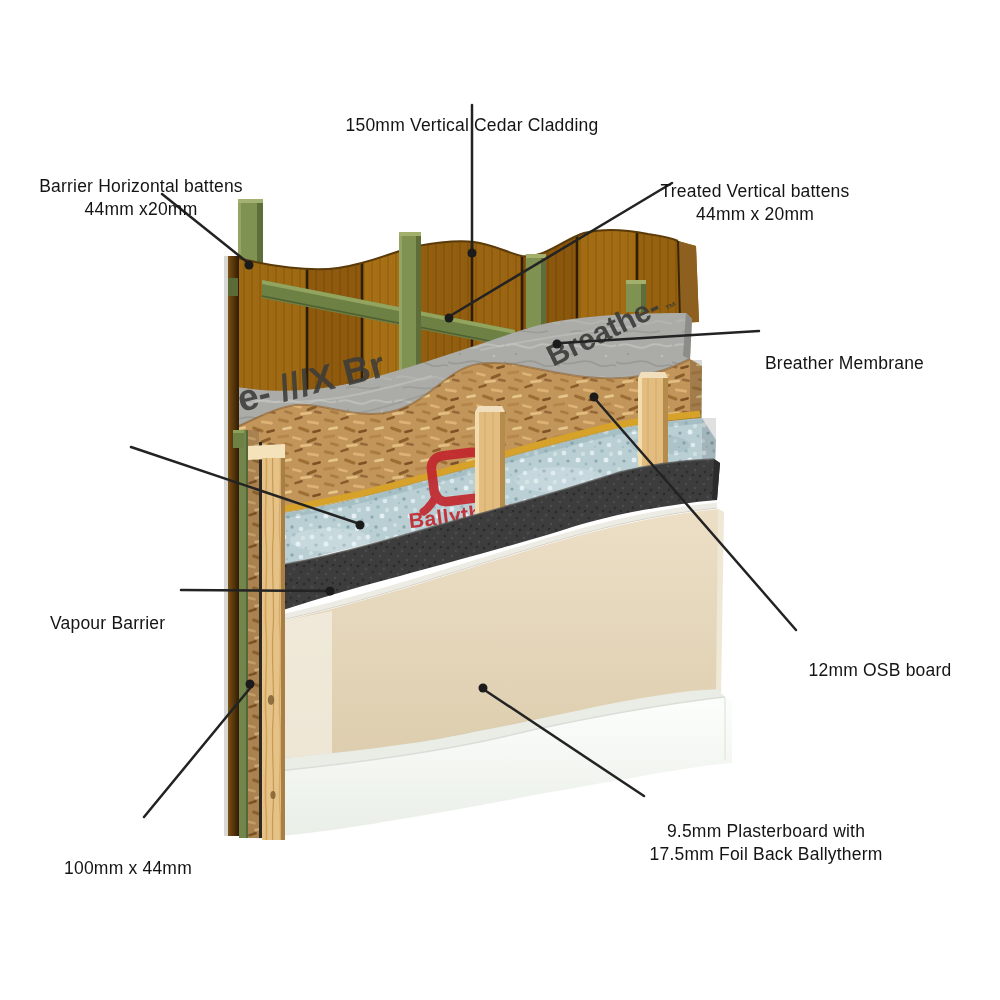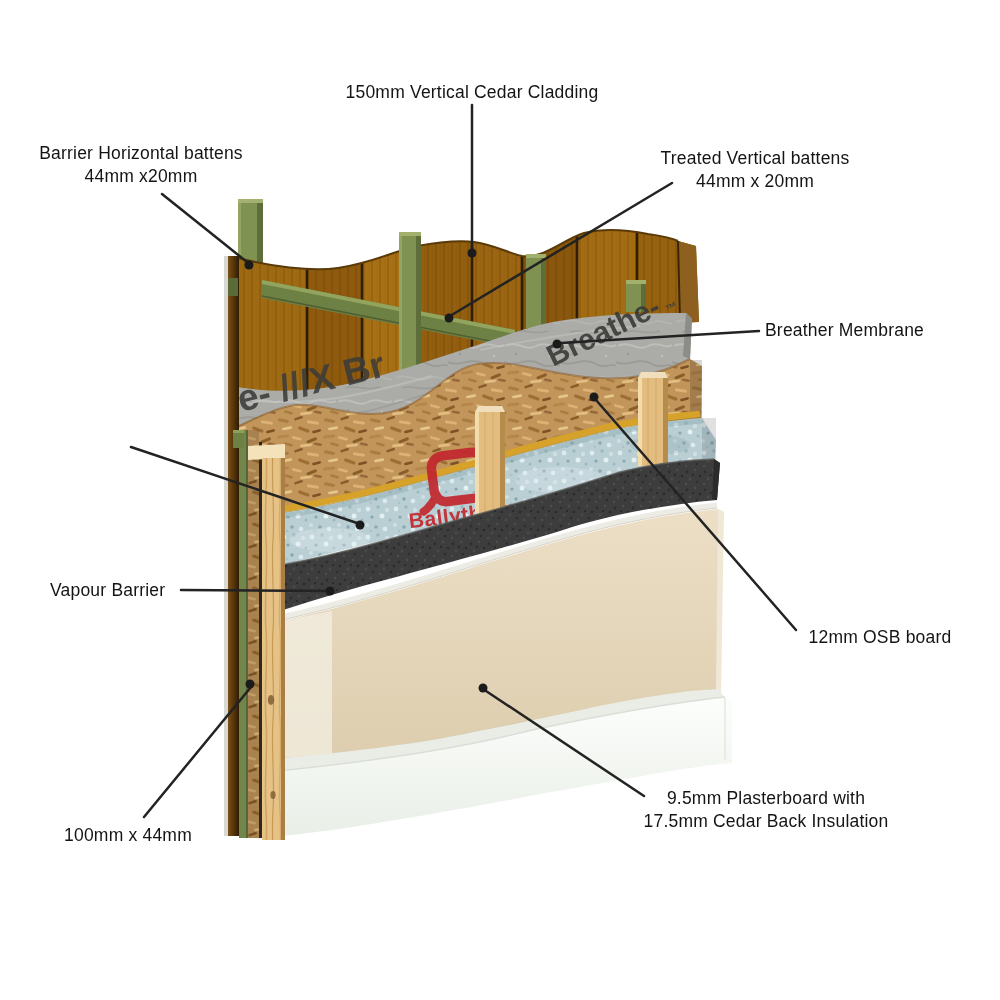--- a/index.html
+++ b/index.html
@@ -3,21 +3,21 @@
 <meta charset="utf-8">
 <style>
   html,body{margin:0;padding:0;background:#ffffff;}
   .stage{
     position:relative;width:1000px;height:1000px;background:#ffffff;
     font-family:"Liberation Sans", sans-serif;overflow:hidden;
   }
   .stage svg.art{position:absolute;left:0;top:0;}
   .label{
     position:absolute;text-align:center;font-size:17.5px;line-height:23px;
-    color:#141414;letter-spacing:0.2px;white-space:nowrap;
+    color:#141414;letter-spacing:0.2px;white-space:nowrap;margin-top:33px;
   }
   .label.ta-left{text-align:left;}
   .label span{display:block;}
 </style>
 </head>
 <body>
 
 <div class="stage">
 
   <svg class="art" width="1000" height="1000" viewBox="0 0 1000 1000">
@@ -325,20 +325,20 @@
   <div class="label ta-left" style="left:50px;top:579px;width:200px;">
     <span>Vapour Barrier</span>
   </div>
 
   <div class="label" style="left:770px;top:626px;width:220px;">
     <span>12mm OSB board</span>
   </div>
 
   <div class="label" style="left:637px;top:787px;width:258px;">
     <span>9.5mm Plasterboard with</span>
-    <span>17.5mm Cedar Back Insulation</span>
+    <span>17.5mm Foil Back Ballytherm</span>
   </div>
 
   <div class="label" style="left:18px;top:824px;width:220px;">
     <span>100mm x 44mm</span>
   </div>
 
 </div>
 
 </body></html>

